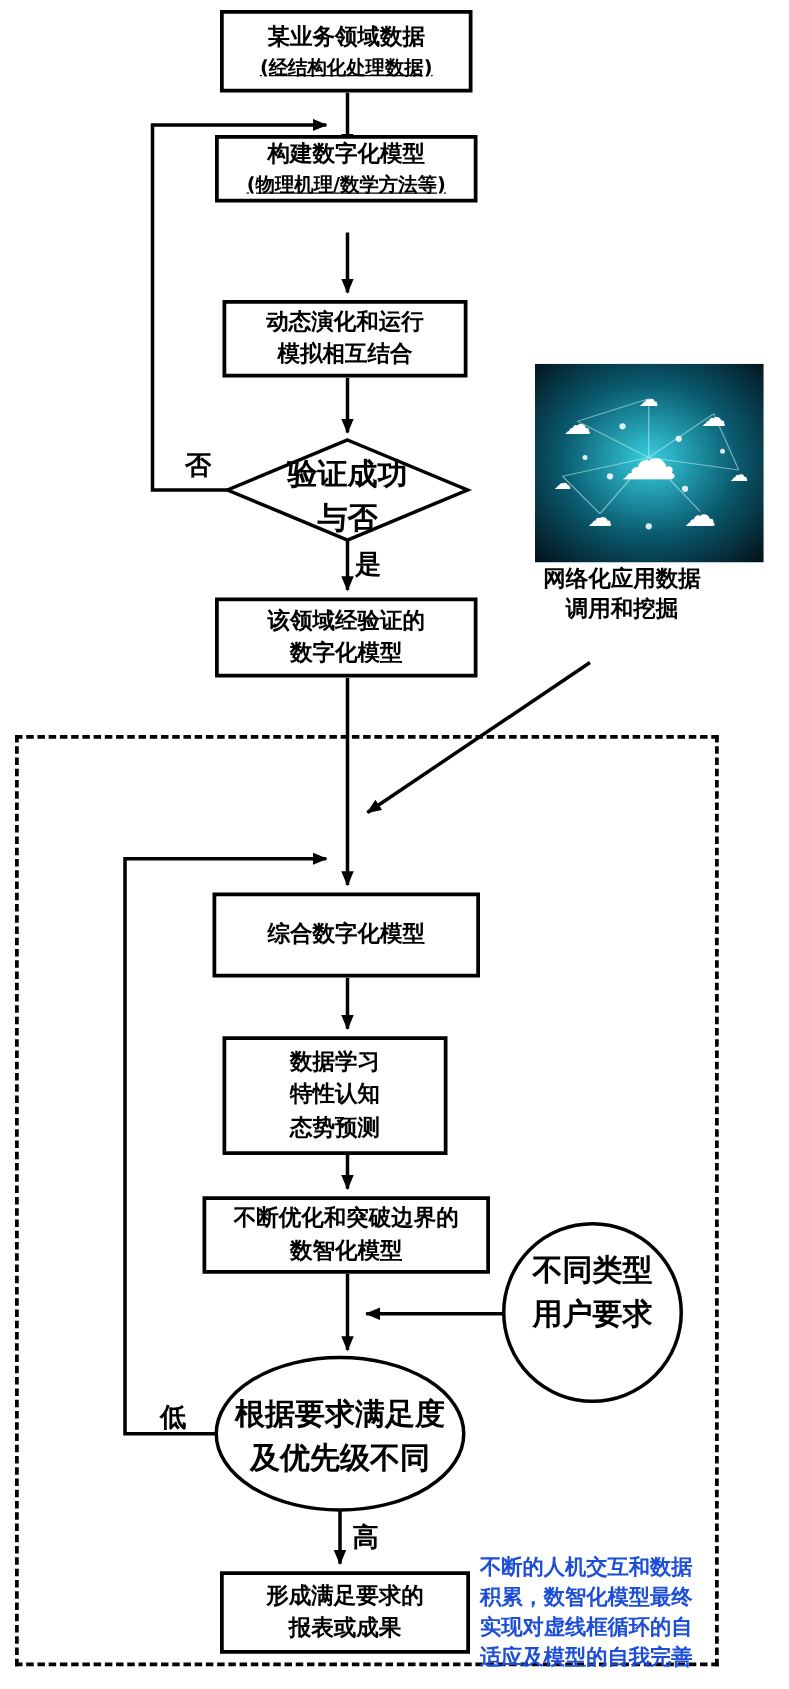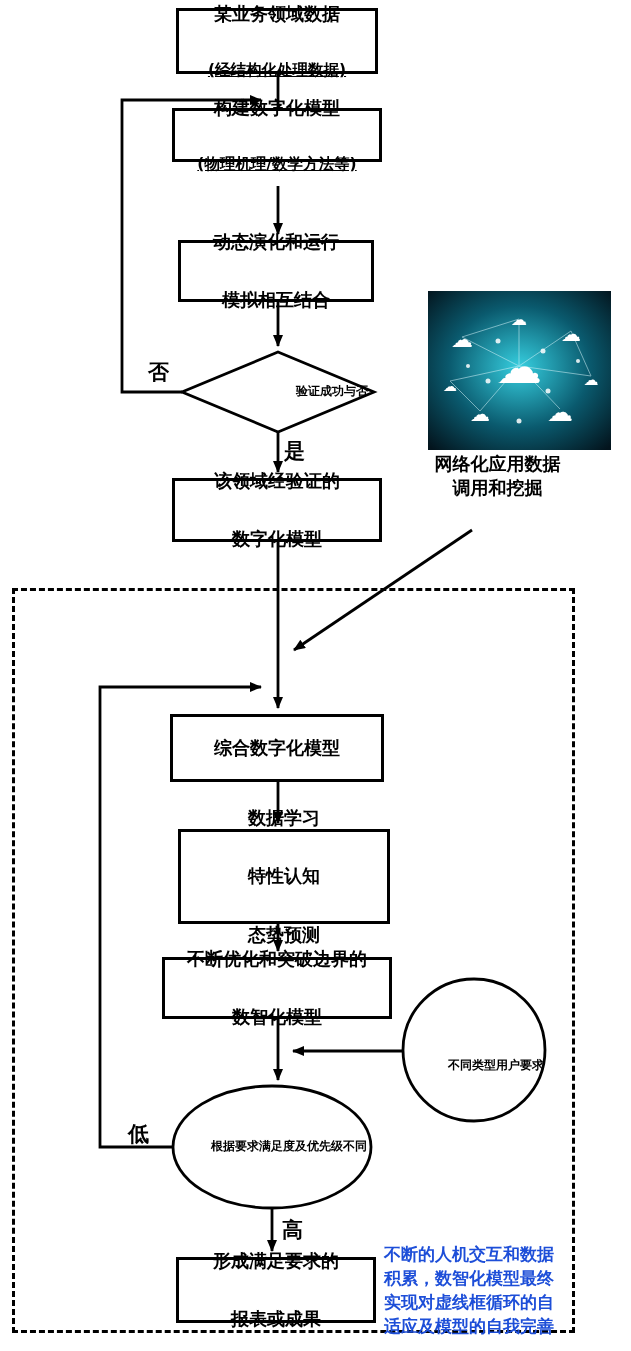--- a/index.html
+++ b/index.html
@@ -4,26 +4,25 @@
 <style>
   html,body{margin:0;padding:0;background:#ffffff;}
   body{font-family:"DejaVu Sans","Liberation Sans",sans-serif;}
   #canvas{position:relative;width:631px;height:1351px;background:#ffffff;overflow:hidden;}
   #connectors{position:absolute;left:0;top:0;z-index:2;}
   .node{
     position:absolute;z-index:3;background:#ffffff;border:3px solid #000;
     display:flex;flex-direction:column;align-items:center;justify-content:center;
     text-align:left;font-weight:bold;font-size:18px;line-height:1.45;color:#000;
     box-sizing:border-box;
-    gap:32px;
   }
   .node .sub{font-size:15.5px;text-decoration:underline;}
   .shape-text{
-    position:absolute;z-index:3;display:flex;flex-direction:row;align-items:center;justify-content:flex-end;
-    text-align:center;font-weight:bold;font-size:12px;line-height:1.45;color:#000;background:transparent;
+    position:absolute;z-index:3;display:flex;flex-direction:column;align-items:center;justify-content:space-between;
+    text-align:center;font-weight:bold;font-size:24px;line-height:1.45;color:#000;background:transparent;
   }
   .branch-label{
     position:absolute;z-index:4;font-weight:bold;font-size:21px;color:#000;
   }
   .dashed-frame{
     position:absolute;left:12px;top:588px;width:563px;height:745px;z-index:1;
     border:3px dashed #000;box-sizing:border-box;background:transparent;
   }
   .caption{
     position:absolute;left:400px;top:452px;width:195px;z-index:3;text-align:center;
@@ -98,32 +97,32 @@
 
   <div class="node" style="left:172px;top:478px;width:210px;height:64px">
     <span>该领域经验证的</span>
     <span>数字化模型</span>
   </div>
 
   <div class="node" style="left:170px;top:714px;width:214px;height:68px">
     <span>综合数字化模型</span>
   </div>
 
-  <div class="node" style="left:178px;top:829px;width:212px;height:95px">
+  <div class="node" style="left:178px;top:829px;width:180px;height:95px">
     <span>数据学习</span>
     <span>特性认知</span>
     <span>态势预测</span>
   </div>
 
   <div class="node" style="left:162px;top:957px;width:230px;height:62px">
     <span>不断优化和突破边界的</span>
     <span>数智化模型</span>
   </div>
 
-  <div class="shape-text" style="left:404px;top:1032px;width:140px;height:68px">
+  <div class="shape-text" style="left:404px;top:999px;width:140px;height:68px">
     <span>不同类型</span>
     <span>用户要求</span>
   </div>
 
   <div class="shape-text" style="left:177px;top:1114px;width:190px;height:66px">
     <span>根据要求满足度</span>
     <span>及优先级不同</span>
   </div>
 
   <div class="node" style="left:176px;top:1257px;width:200px;height:66px">

